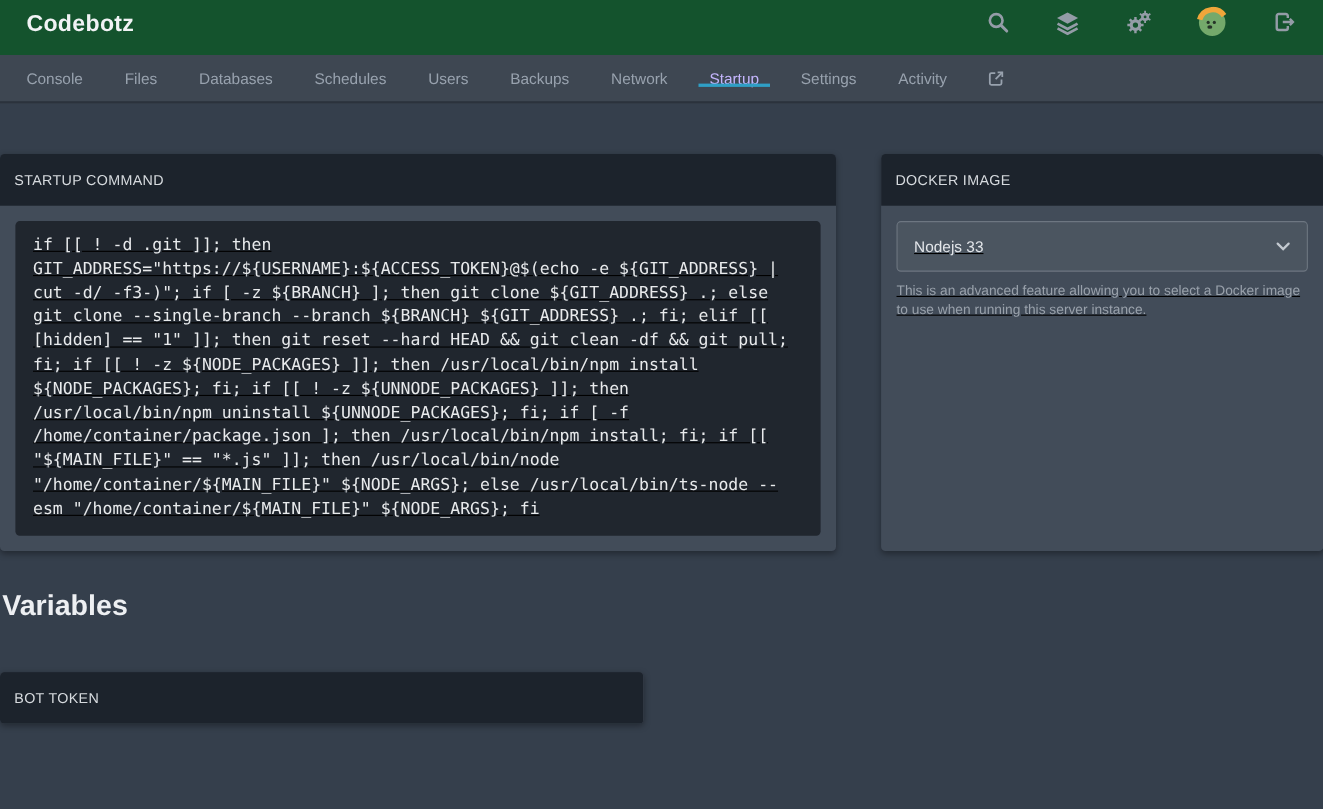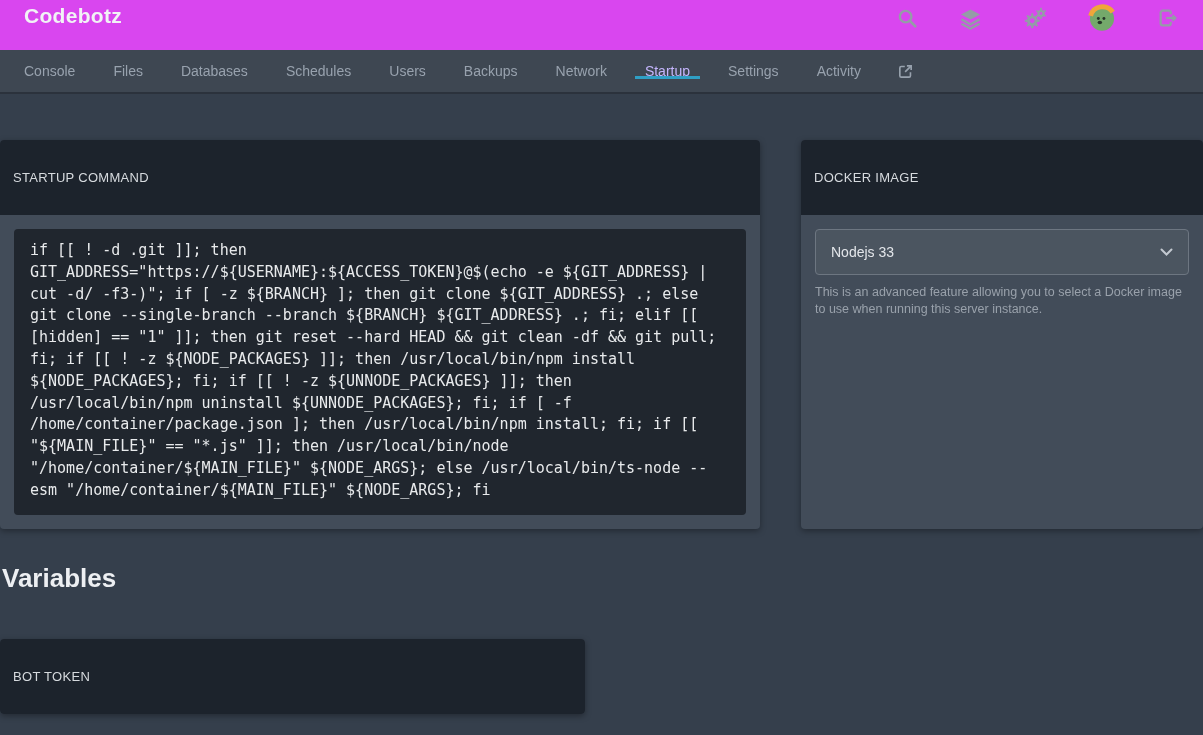--- a/index.html
+++ b/index.html
@@ -5,23 +5,23 @@
   * { box-sizing: border-box; }
   html,body { margin:0; padding:0; }
   body {
     width:1203px; height:735px; overflow:hidden;
     background:#353f4c;
     font-family:"Liberation Sans", sans-serif;
   }
 
   
   .topbar {
-    height:50px; background:#d946ef;
-    display:flex; align-items:flex-start; justify-content:space-between;
-    padding:4px 24px;
+    height:50px; background:#14532d;
+    display:flex; align-items:flex-end; justify-content:space-between;
+    padding:16px 24px;
   }
   .brand {
     color:#f1f3f5; font-size:21px; font-weight:bold; letter-spacing:.3px;
     cursor:pointer;
   }
   .topbar-icons { display:flex; align-items:center; gap:41px; }
   .icon-btn { display:flex; align-items:center; justify-content:center; cursor:pointer; }
   .icon-btn svg { display:block; }
 
   
@@ -46,24 +46,24 @@
   .content { padding-top:46px; }
   .grid {
     display:grid; grid-template-columns:760px 402px; column-gap:41px;
     align-items:stretch;
   }
   .panel {
     background:#424c59; border-radius:4px; overflow:hidden;
     box-shadow:0 2px 6px rgba(0,0,0,.35);
   }
   .panel-header {
-    background:#1c232c; padding:30px 13px; font-size:13px;
+    background:#1c232c; padding:16px 13px; font-size:13px;
     color:#d6dade; letter-spacing:.3px;
   }
-  .panel-body { padding:14px; }
+  .panel-body { padding:14px;text-decoration:underline; }
   .panel-startup { min-height:360px; }
 
   .codebox {
     background:#20262e; border-radius:4px; padding:11px 16px 13px;
     font-family:"DejaVu Sans Mono", monospace;
     font-size:15px; line-height:21.8px; color:#e8eaec;
     white-space:pre-wrap; overflow-wrap:break-word;
   }
 
   .select {

